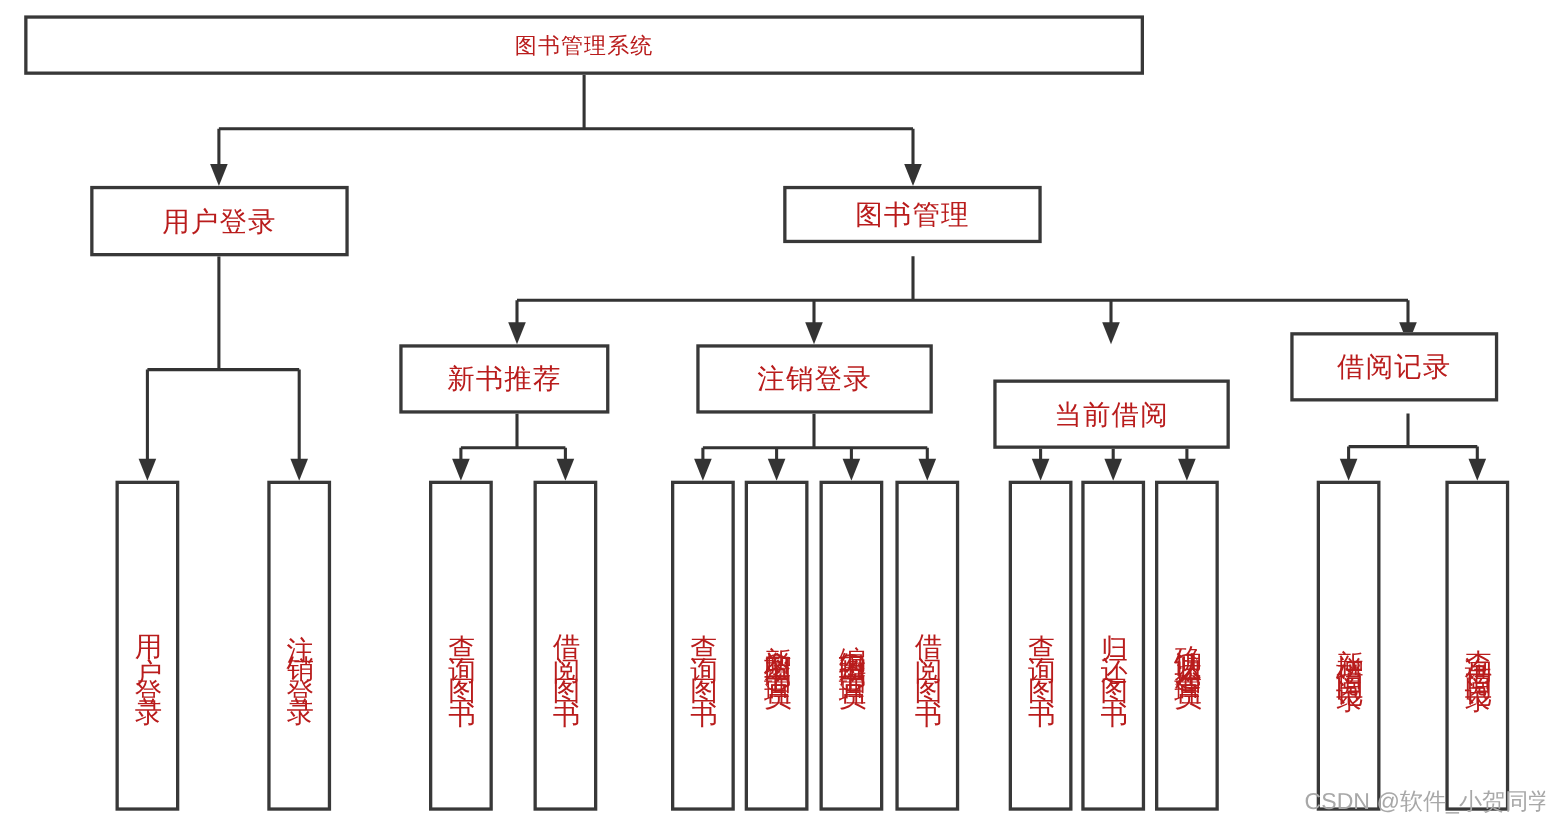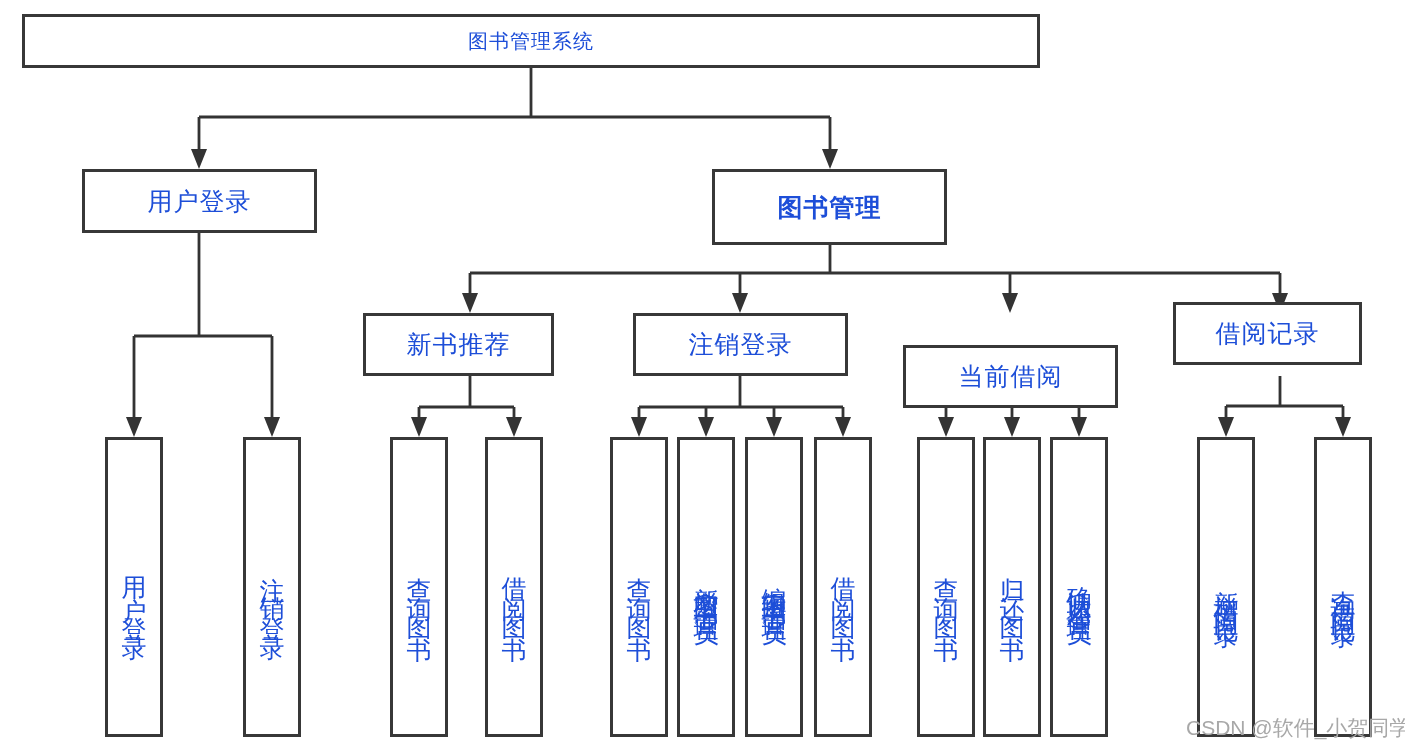--- a/index.html
+++ b/index.html
@@ -15,21 +15,21 @@
     position: absolute; left: 0; top: 0; z-index: 0;
   }
   .node {
     position: absolute;
     box-sizing: border-box;
     background: #ffffff;
     border: 3px solid #383838;
     display: flex;
     align-items: center;
     justify-content: center;
-    color: #1d4ed8;
+    color: #b91c1c;
     z-index: 1;
   }
   .hlabel {
     font-size: 25px;
     letter-spacing: 1px;
     white-space: nowrap;
   }
   .root-label {
     font-size: 20px;
     letter-spacing: 1px;
@@ -100,21 +100,21 @@
     </g>
   </svg>
 
   <div class="node" style="left:22px; top:14px; width:1018px; height:54px;">
     <span class="root-label">图书管理系统</span>
   </div>
 
   <div class="node" style="left:82px; top:169px; width:235px; height:64px;">
     <span class="hlabel">用户登录</span>
   </div>
-  <div class="node" style="left:712px; top:169px; width:235px; height:76px;font-weight:bold;">
+  <div class="node" style="left:712px; top:169px; width:235px; height:52px;">
     <span class="hlabel">图书管理</span>
   </div>
 
   <div class="node" style="left:363px; top:313px; width:191px; height:63px;">
     <span class="hlabel">新书推荐</span>
   </div>
   <div class="node" style="left:633px; top:313px; width:215px; height:63px;">
     <span class="hlabel">注销登录</span>
   </div>
   <div class="node" style="left:903px; top:313px; width:215px; height:63px;margin-top:32px;">

